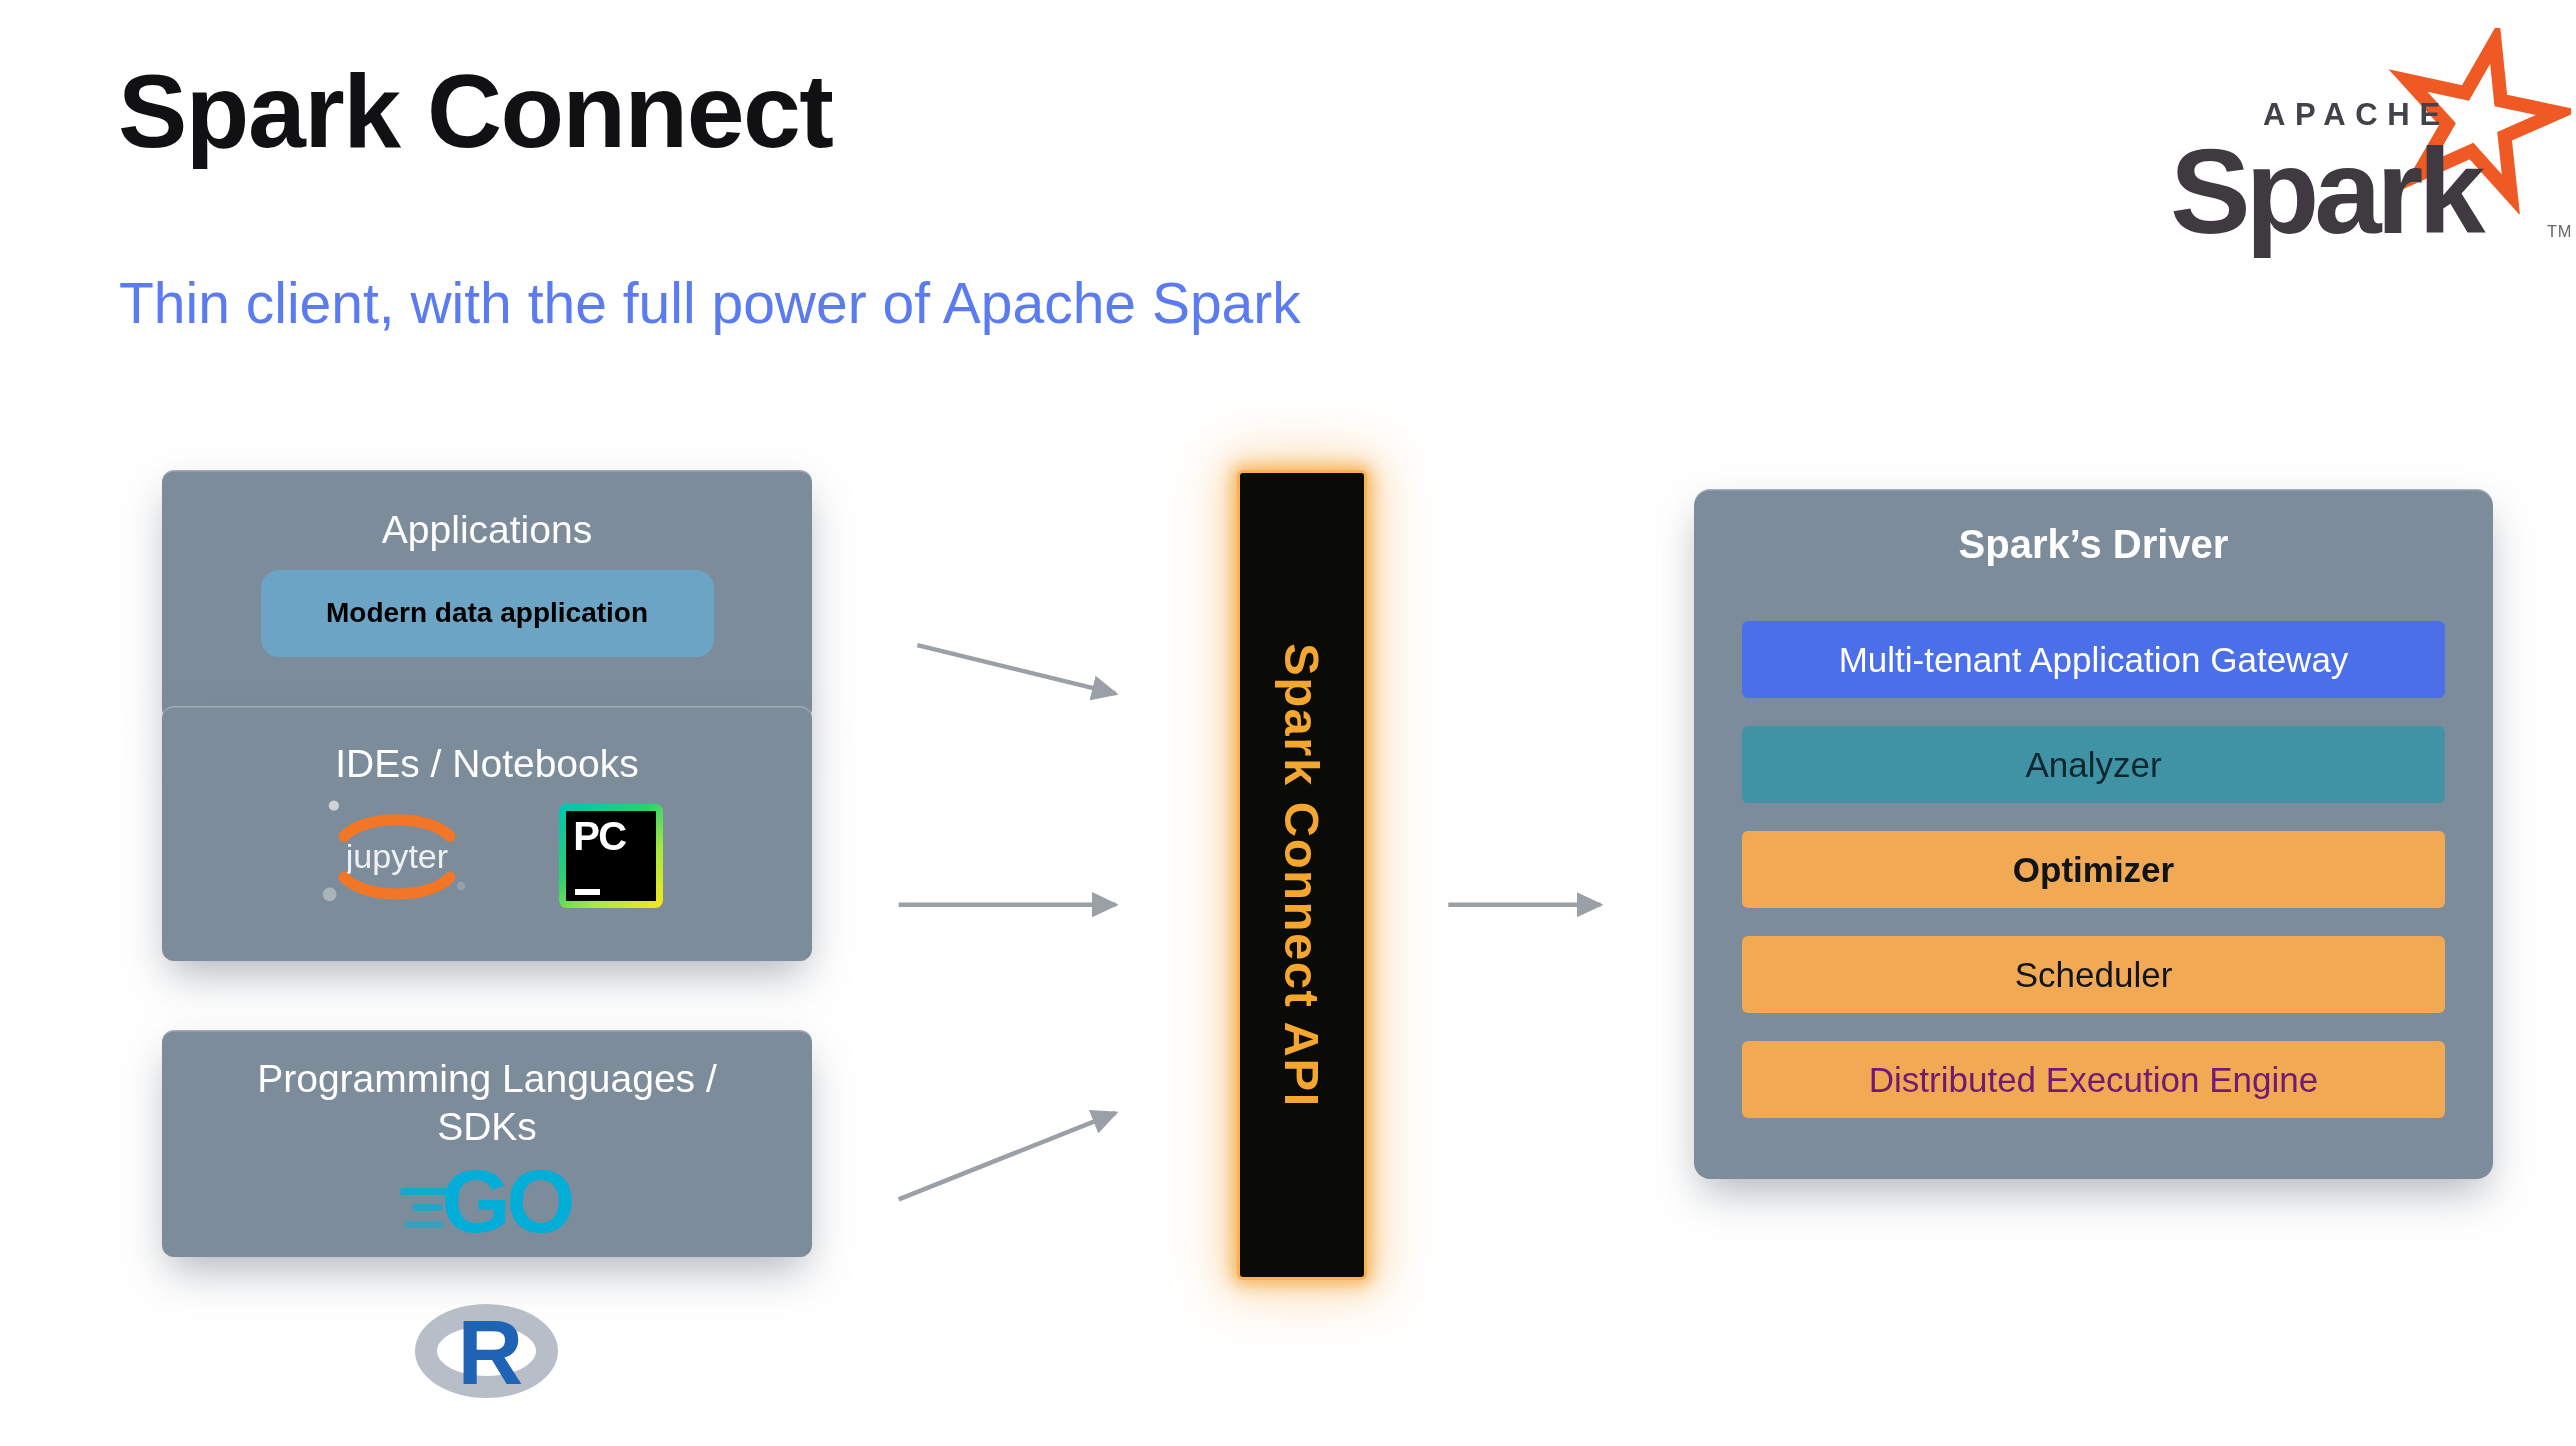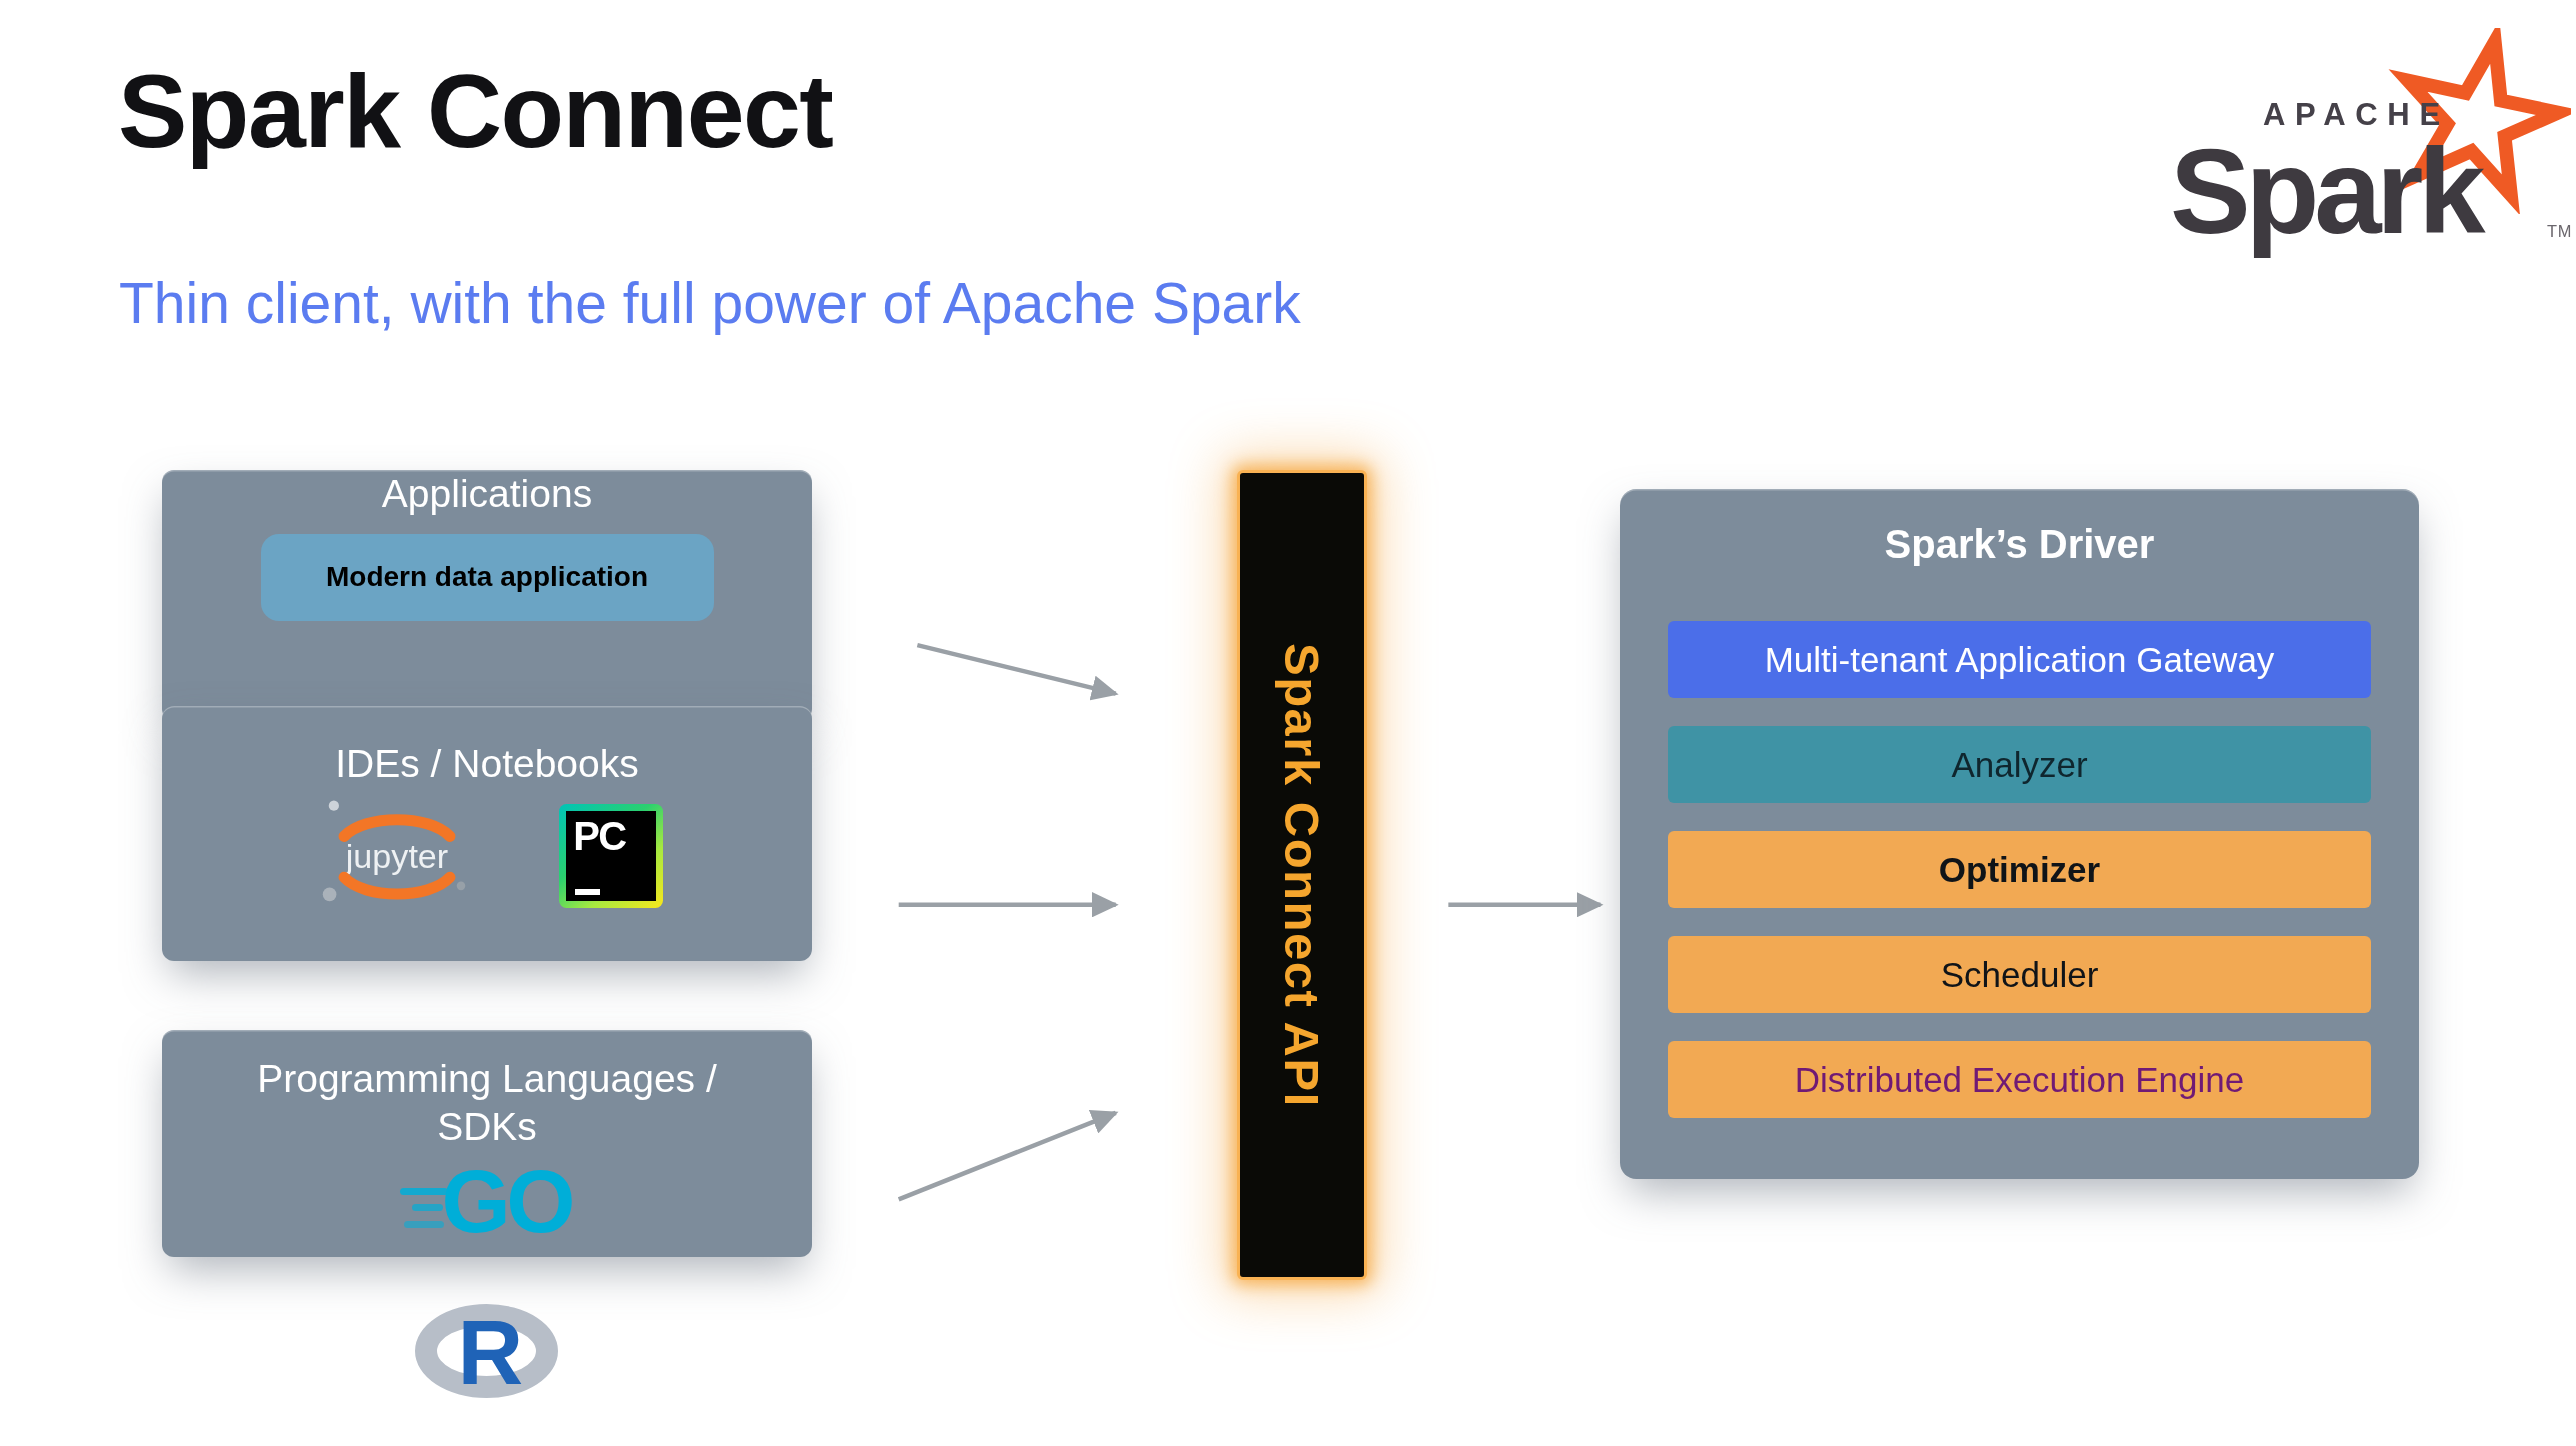--- a/index.html
+++ b/index.html
@@ -35,21 +35,21 @@
   .spark-tm { position: absolute; left: 392px; top: 207px; font-size: 16.4px; color: #6a666c; letter-spacing: 0.7px; }
 
   
   .panel {
     position: absolute; left: 162px; width: 650px;
     background: #7d8c9b; border-radius: 12px;
     box-shadow: inset 0 1.5px 0 rgba(255,255,255,.28), 0 19.4px 43px -7.5px rgba(95,105,120,.5);
     text-align: center; color: #ffffff; box-sizing: border-box;
   }
   .panel-title { font-size: 39px; font-weight: 500; color: #ffffff; line-height: 1.22; }
-  .box1 { top: 470px; height: 251px; }
+  .box1 { top: 470px; height: 251px; padding-top: 36px; }
   .box2 { top: 706px; height: 255px; padding-top: 34px; }
   .box3 { top: 1030px; height: 227px; padding-top: 25px; }
   .box3 .panel-title { max-width: 507px; margin: 0 auto; }
 
   .chip {
     width: 453px; height: 87px; margin: 16px auto 0;
     background: #6ba4c4; border-radius: 18px;
     display: flex; align-items: center; justify-content: center;
     font-size: 28px; font-weight: 700; color: #000000;
   }
@@ -99,21 +99,21 @@
     box-shadow: 0 0 52px 15px rgba(246,166,59,.40), 0 0 16.4px 4.5px rgba(246,166,59,.75);
     display: flex; align-items: center; justify-content: center;
   }
   .connector-label {
     writing-mode: vertical-rl; white-space: nowrap;
     font-size: 49px; font-weight: 600; letter-spacing: 1.5px; color: #f5a62e;
   }
 
   
   .driver {
-    position: absolute; left: 1620px; top: 489px; width: 799px; height: 690px;
+    position: absolute; left: 1694px; top: 489px; width: 799px; height: 690px;
     background: #7d8c9b; border-radius: 16.4px; box-sizing: border-box;
     box-shadow: inset 0 1.5px 0 rgba(255,255,255,.28), 0 19.4px 43px -7.5px rgba(95,105,120,.5);
   }
   .driver-title {
     margin-top: 33px; text-align: center;
     font-size: 40px; font-weight: 600; color: #ffffff;
   }
   .bars { margin: 54px 48px 0; }
   .bar {
     height: 77px; margin-bottom: 28px; border-radius: 6px;

